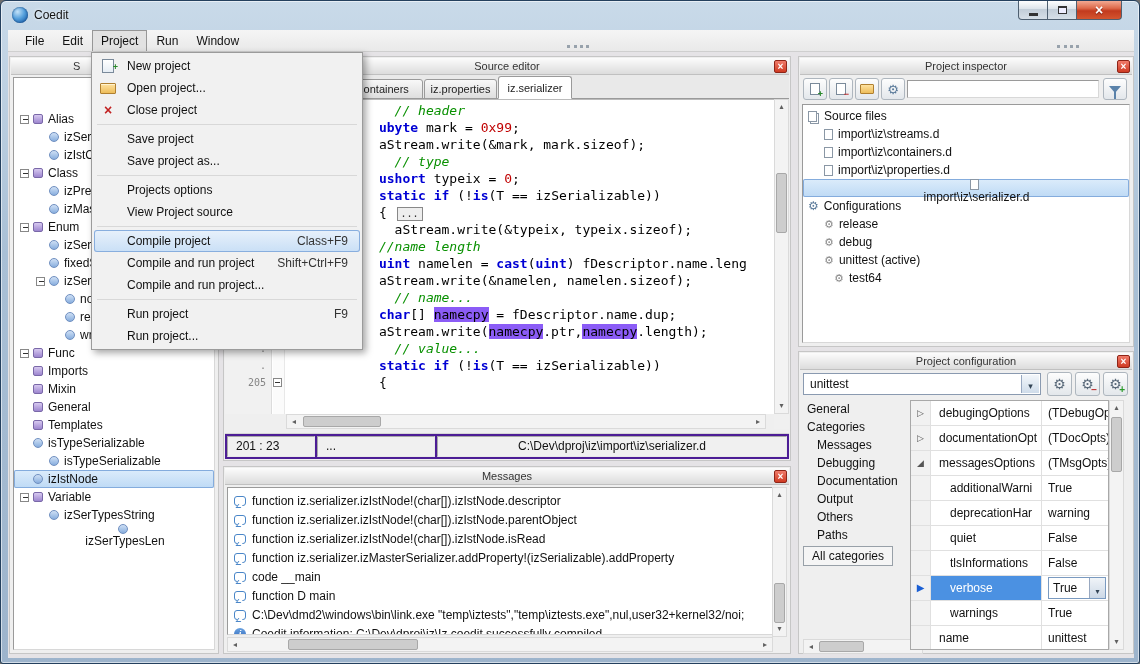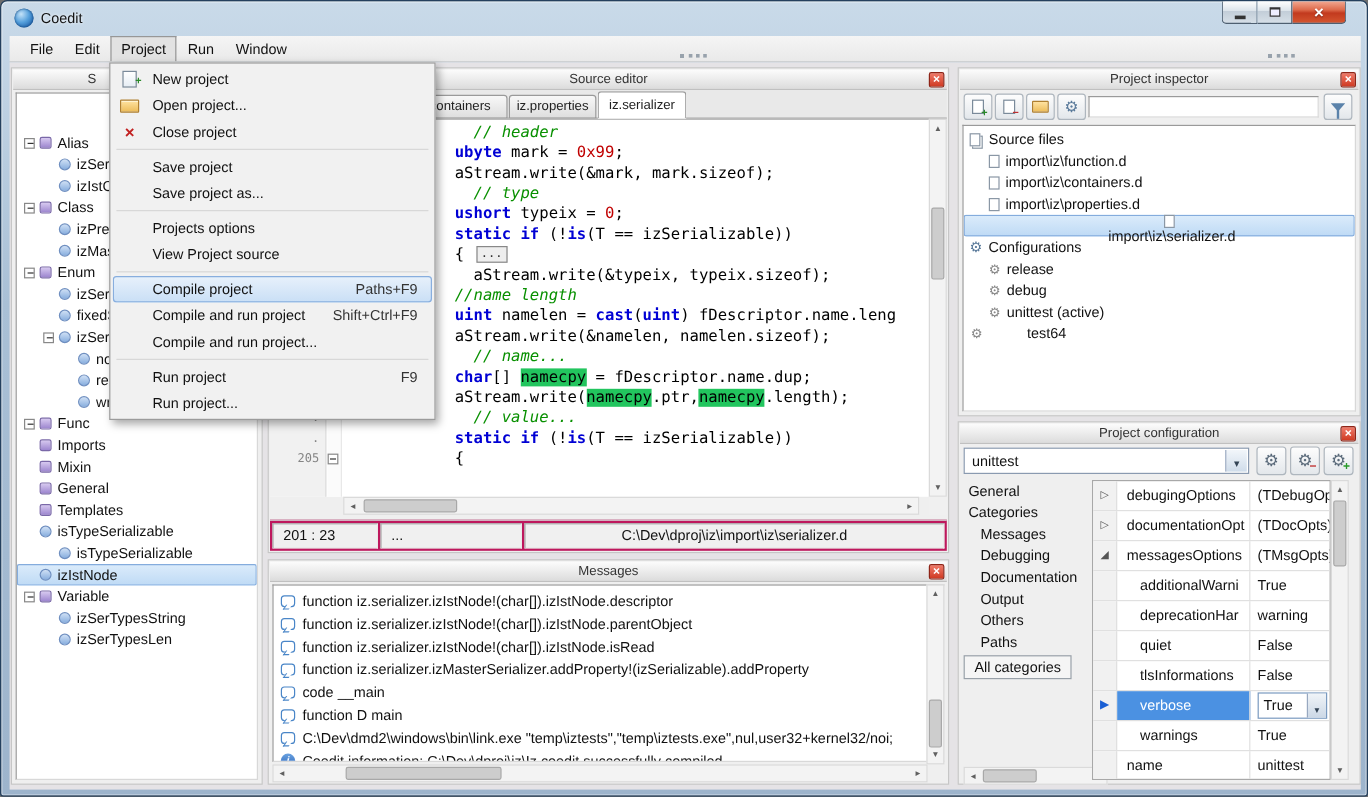--- a/index.html
+++ b/index.html
@@ -102,29 +102,29 @@
   .code-line{height:17px;display:flex;position:relative;}
   .gutter-cell{width:47px;flex:none;color:#858585;font-size:10px;text-align:right;padding-right:6px;line-height:17px;
     font-family:"DejaVu Sans Mono",monospace;}
   .fold-cell{width:13px;flex:none;position:relative;}
   .fold-mark{position:absolute;left:1px;top:4px;width:9px;height:9px;border:1px solid #888;background:#fff;}
   .fold-mark::after{content:"";position:absolute;left:1px;top:3px;width:5px;height:1px;background:#333;}
   .code-text{font-family:"DejaVu Sans Mono",monospace;font-size:13px;line-height:17px;white-space:pre;color:#000;}
   .seg-k{color:#0000d4;font-weight:bold;}
   .seg-c{color:#089000;font-style:italic;}
   .seg-n{color:#c00000;}
-  .seg-h{background:#22c55e;}
+  .seg-h{background:#8b5cf6;}
   .seg-fold{border:1px solid #888;background:#eee;font-size:10px;padding:0 3px;margin-left:2px;display:inline-block;
     line-height:12px;vertical-align:middle;color:#333;}
   .sv-ed{right:1px;top:42px;width:15px;height:315px;}
   .sv-ed .th{top:73px;height:60px;}
   .sh-ed{left:62px;top:357px;width:480px;height:15px;}
   .sh-ed .th{left:16px;width:78px;}
   .sb-corner{position:absolute;right:1px;top:357px;width:15px;height:15px;background:#f0f0f0;}
-  .statusbar{position:absolute;left:1px;right:1px;top:376px;height:26px;background:#be185d;border-top:1px solid #d6d6d6;}
+  .statusbar{position:absolute;left:1px;right:1px;top:376px;height:26px;background:#4c1d95;border-top:1px solid #d6d6d6;}
   .status-cell{position:absolute;top:2px;height:21px;border:1px solid;border-color:#a8a8a8 #e9e9e9 #e9e9e9 #a8a8a8;
     font-size:12px;line-height:19px;padding:0 8px;background:#f0f0f0;color:#111;white-space:nowrap;overflow:hidden;}
   .sc1{left:2px;width:88px;} .sc2{left:92px;width:118px;} .sc3{left:212px;right:2px;text-align:center;}
 
   
   .messages-panel{left:215px;top:414px;width:568px;height:188px;}
   .msg-list{position:absolute;left:3px;right:3px;top:20px;bottom:18px;overflow:hidden;padding-top:3px;}
   .msg-row{height:19px;display:flex;align-items:center;font-size:12px;white-space:nowrap;padding-left:6px;color:#111;}
   .msg-ic{flex:none;margin-right:6px;}
   .msg-ic.bubble{width:12px;height:10px;border:1px solid #4a86c8;border-radius:3px;background:#fff;position:relative;}
@@ -349,21 +349,21 @@
           <div class="tree-row" style="padding-left: 6px;">
             <span class="expander"></span>
             <span class="sym-icon cat"></span>
             <span class="tree-label">Variable</span>
           </div>
           <div class="tree-row" style="padding-left: 22px;">
             <span class="exp-space"></span>
             <span class="sym-icon leaf"></span>
             <span class="tree-label">izSerTypesString</span>
           </div>
-          <div class="tree-row" style="padding-left: 22px;">
+          <div class="tree-row" style="padding-left: 22px; flex-direction: column;">
             <span class="exp-space"></span>
             <span class="sym-icon leaf"></span>
             <span class="tree-label">izSerTypesLen</span>
           </div>
         </div>
     </div>
 
     <div class="panel editor-panel">
       <div class="panel-header">
         <span>Source editor</span>
@@ -557,21 +557,21 @@
       <div class="tool-btn tb-filter">
           <span class="ic ic-funnel"></span>
         </div>
       <div class="pi-tree sunken" id="inspector-tree">
           <div class="pi-row" style="padding-left: 5px;">
             <span class="pi-ic files"></span>
             <span class="pi-label">Source files</span>
           </div>
           <div class="pi-row" style="padding-left: 21px;">
             <span class="pi-ic file"></span>
-            <span class="pi-label">import\iz\function.d</span>
+            <span class="pi-label">import\iz\streams.d</span>
           </div>
           <div class="pi-row" style="padding-left: 21px;">
             <span class="pi-ic file"></span>
             <span class="pi-label">import\iz\containers.d</span>
           </div>
           <div class="pi-row" style="padding-left: 21px;">
             <span class="pi-ic file"></span>
             <span class="pi-label">import\iz\properties.d</span>
           </div>
           <div class="pi-row sel" style="padding-left: 21px;">
@@ -587,21 +587,21 @@
             <span class="pi-label">release</span>
           </div>
           <div class="pi-row" style="padding-left: 21px;">
             <span class="pi-ic cfg"></span>
             <span class="pi-label">debug</span>
           </div>
           <div class="pi-row" style="padding-left: 21px;">
             <span class="pi-ic cfg"></span>
             <span class="pi-label">unittest (active)</span>
           </div>
-          <div class="pi-row" style="padding-left: 6px; gap: 32px;">
+          <div class="pi-row" style="padding-left: 31px;">
             <span class="pi-ic cfg"></span>
             <span class="pi-label">test64</span>
           </div>
         </div>
     </div>
 
     <div class="panel pc-panel">
       <div class="panel-header">
         <span>Project configuration</span>
         <span class="panel-close"></span>
@@ -731,21 +731,21 @@
         </div>
         <div class="pm-row">
           <span class="pm-icon"></span>
           <span class="pm-label">View Project source</span>
           <span class="pm-shortcut"></span>
         </div>
         <div class="pm-sep"></div>
         <div class="pm-row sel">
           <span class="pm-icon"></span>
           <span class="pm-label">Compile project</span>
-          <span class="pm-shortcut">Paths+F9</span>
+          <span class="pm-shortcut">Class+F9</span>
         </div>
         <div class="pm-row">
           <span class="pm-icon"></span>
           <span class="pm-label">Compile and run project</span>
           <span class="pm-shortcut">Shift+Ctrl+F9</span>
         </div>
         <div class="pm-row">
           <span class="pm-icon"></span>
           <span class="pm-label">Compile and run project...</span>
           <span class="pm-shortcut"></span>

